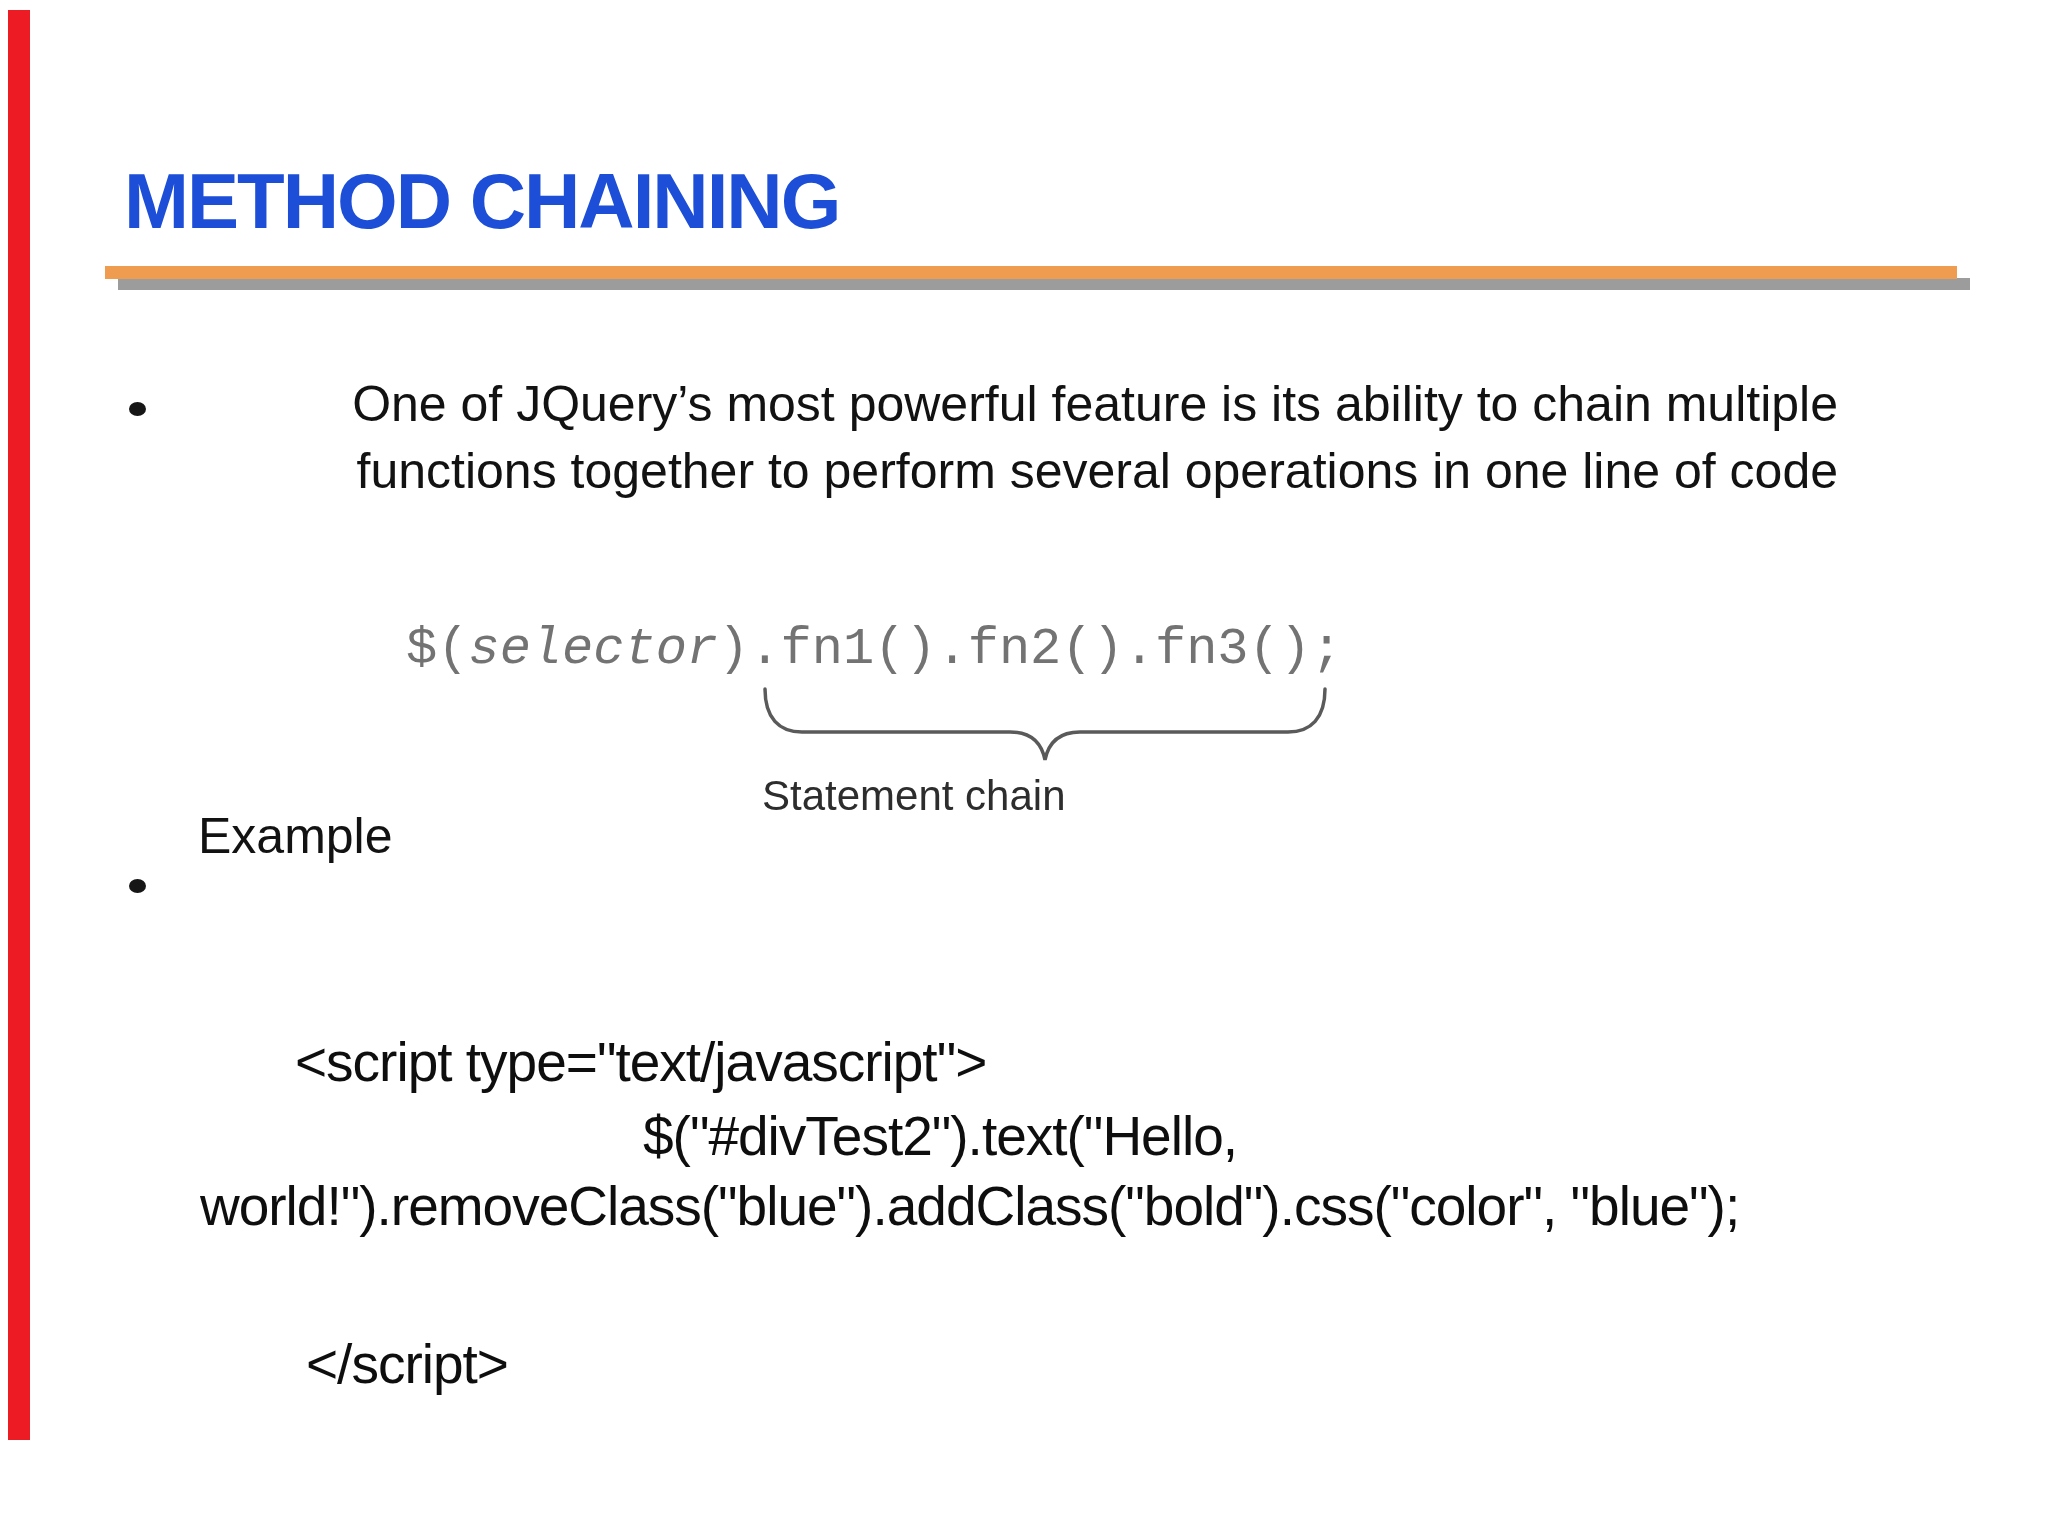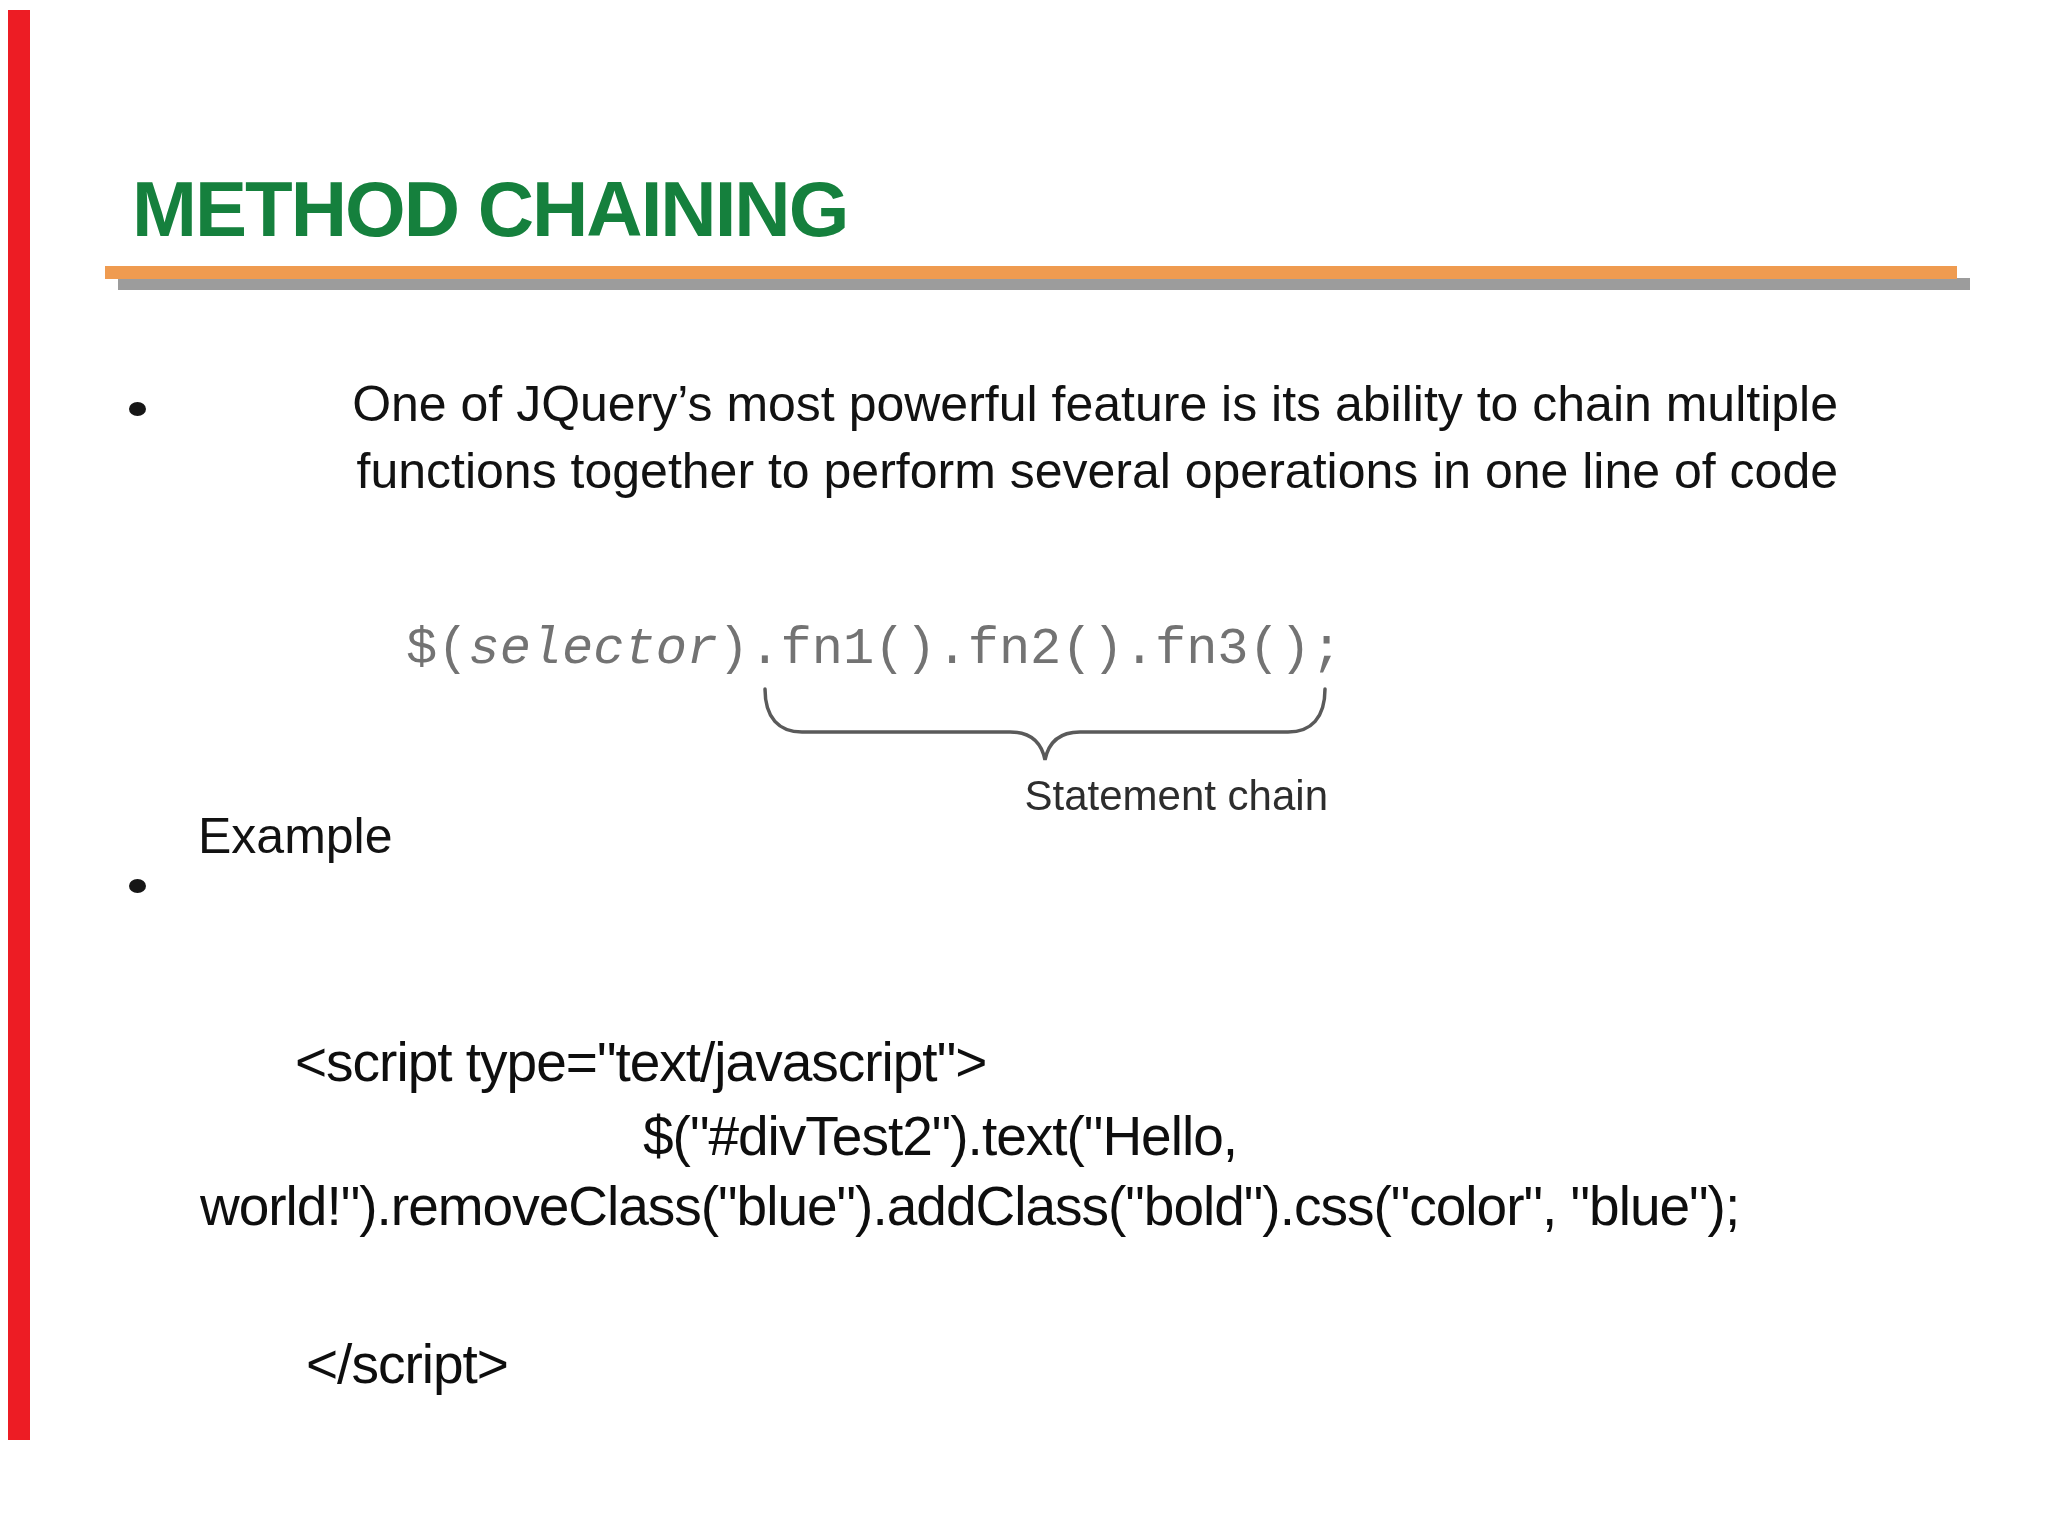--- a/index.html
+++ b/index.html
@@ -18,23 +18,23 @@
     font-family: "Liberation Sans", sans-serif;
     color: var(--ink);
   }
   .edge-bar {
     position: absolute; left: 8px; top: 10px;
     width: 22px; height: 1430px;
     background: var(--edgebar);
   }
   .title {
     position: absolute; left: 124px; top: 156px;
-    margin: 8px;
+    margin: 0;
     font-size: 78px; font-weight: bold; letter-spacing: -2px;
-    color: #15803d;
+    color: #1d4ed8;
     white-space: nowrap;
   }
   .rule-shadow {
     position: absolute; left: 118px; top: 278px;
     width: 1852px; height: 12px;
     background: var(--shadow);
   }
   .rule {
     position: absolute; left: 105px; top: 266px;
     width: 1852px; height: 13px;
@@ -59,21 +59,21 @@
   .figure-code {
     font-family: "Liberation Mono", monospace;
     font-size: 52px; line-height: 60px;
     color: #737373;
     white-space: pre;
   }
   .figure-code .sel { font-style: italic; }
   .brace-svg { position: absolute; left: 356px; top: 66px; }
   .figure-label {
     position: absolute; left: 356px; top: 152px; width: 566px;
-    text-align: right;
+    text-align: left;
     font-size: 42px; color: #2d2d2d;
   }
 
   .code-line {
     position: absolute;
     font-size: 55px; letter-spacing: -1px;
     color: #0e0e0e;
     white-space: nowrap;
   }
   .code-1 { left: 295px; top: 1030px; }

